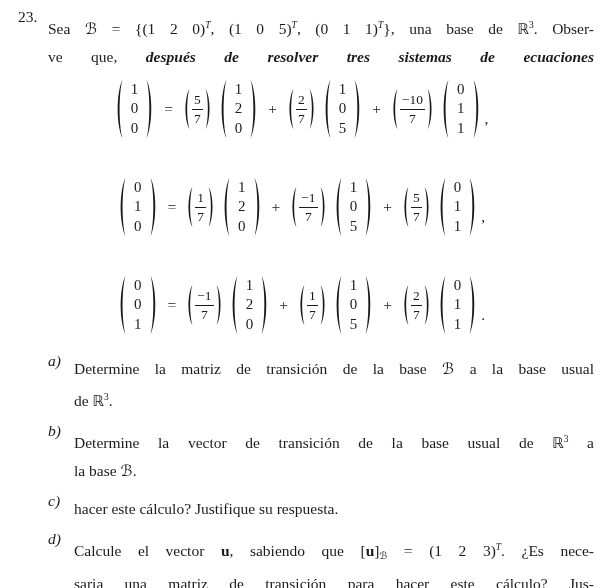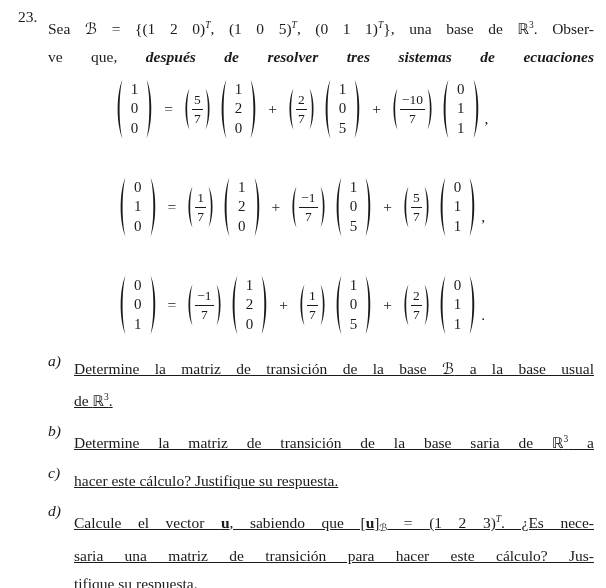--- a/index.html
+++ b/index.html
@@ -39,21 +39,21 @@
           font-size: 13.5px; line-height: 16px; padding: 0 2px; }
   .frac .bar { align-self: stretch; border-top: 1.2px solid currentColor; margin: 1px 0; }
   .frac .num, .frac .den { padding: 0 2px; text-align: center; }
   .paren { display: block; }
   .eq-punct { font-size: 15.5px; transform: translateY(10px); margin-left: 3px; }
 
   
   .items { margin-top: 0; }
   .item { display: flex; margin-bottom: 10px; }
   .item-label { flex: 0 0 26px; font-style: italic; font-size: 15.5px; line-height: 20px; }
-  .item-body { flex: 1 1 auto; min-width: 0; text-decoration: underline; }
+  .item-body { flex: 1 1 auto; min-width: 0; }
 </style>
 </head>
 <body>
 
 <div class="page">
   <div class="prob-row">
     <div class="prob-num">23.</div>
     <div class="prob-body">
       <div id="intro">
           <div class="tline just"><span class="s-r">Sea </span><span class="s-cal">ℬ</span><span class="s-r"> = {(1 2 0)</span><span class="s-supit">T</span><span class="s-r">, (1 0 5)</span><span class="s-supit">T</span><span class="s-r">, (0 1 1)</span><span class="s-supit">T</span><span class="s-r">}, una base de </span><span class="s-bb">ℝ</span><span class="s-sup">3</span><span class="s-r">. Obser-</span></div>
@@ -356,21 +356,22 @@
           <div class="item">
             <div class="item-label">a)</div>
             <div class="item-body">
               <div class="tline just"><span class="s-r">Determine la matriz de transición de la base </span><span class="s-cal">ℬ</span><span class="s-r"> a la base usual</span></div>
               <div class="tline"><span class="s-r">de </span><span class="s-bb">ℝ</span><span class="s-sup">3</span><span class="s-r">.</span></div>
             </div>
           </div>
           <div class="item">
             <div class="item-label">b)</div>
             <div class="item-body">
-              <div class="tline just"><span class="s-r">Determine la matriz de transición de la base saria de </span><span class="s-bb">ℝ</span><span class="s-sup">3</span><span class="s-r"> a</span></div>
+              <div class="tline just"><span class="s-r">Determine la vector de transición de la base usual de </span><span class="s-bb">ℝ</span><span class="s-sup">3</span><span class="s-r"> a</span></div>
+              <div class="tline"><span class="s-r">la base </span><span class="s-cal">ℬ</span><span class="s-r">.</span></div>
             </div>
           </div>
           <div class="item">
             <div class="item-label">c)</div>
             <div class="item-body">
               <div class="tline"><span class="s-r">hacer este cálculo? Justifique su respuesta.</span></div>
             </div>
           </div>
           <div class="item">
             <div class="item-label">d)</div>

